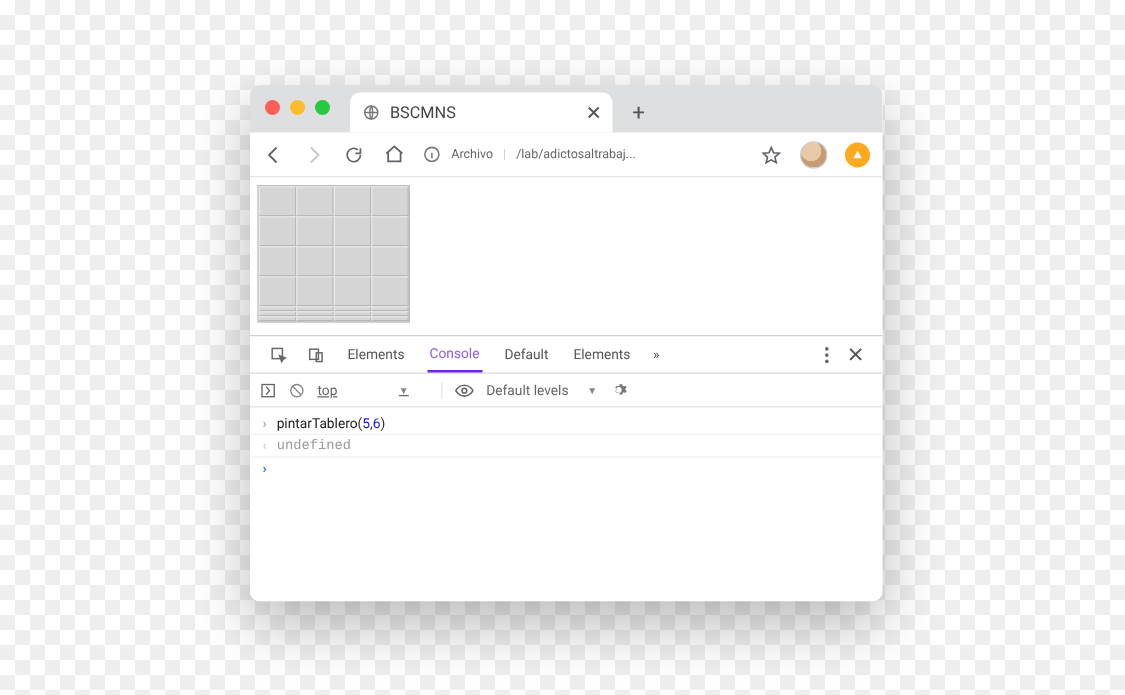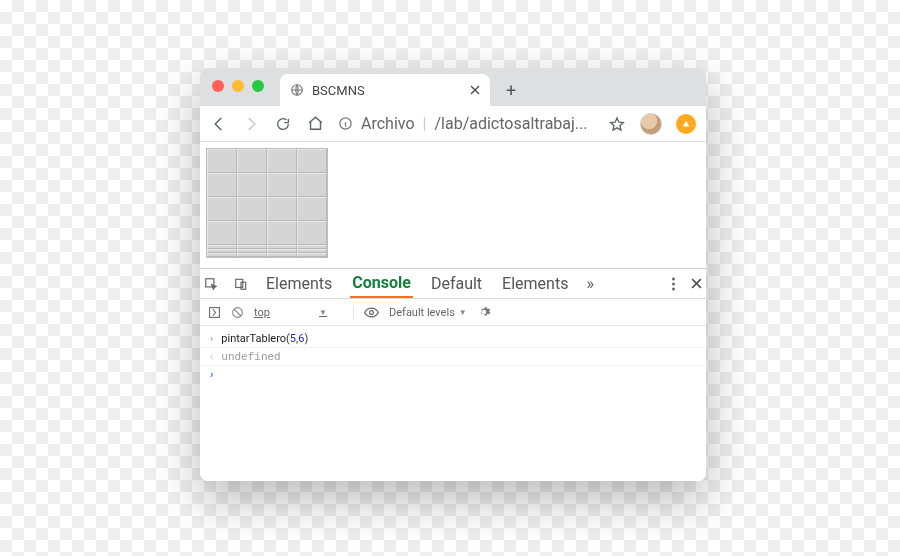--- a/index.html
+++ b/index.html
@@ -41,50 +41,50 @@
     height:32px; width:210px;
     background:#fff; border-radius:8px 8px 0 0;
     display:flex; align-items:center; padding:0 10px; gap:8px;
     font-size:13px; color:#444;
   }
   .tab .title{flex:1; white-space:nowrap; overflow:hidden;}
   .plus{width:30px;height:32px;display:flex;align-items:center;justify-content:center;color:#555;font-size:18px;}
   .toolbar{
     height:36px; background:#fff; border-bottom:1px solid #e0e0e0;
     display:flex; align-items:center; padding:0 10px; gap:14px;
-    color:#5f6368; font-size:16px;
+    color:#5f6368; font-size:10px;
   }
   .toolbar .icon{display:flex;align-items:center;justify-content:center;width:18px;height:18px;}
   .disabled{opacity:.35;}
   .omnibox{flex:1;display:flex;align-items:center;gap:8px;color:#666;}
   .omnibox .divider{color:#ccc;}
   .avatar{width:22px;height:22px;border-radius:50%;background:radial-gradient(circle at 40% 35%, #e8c9a8 45%, #c79b74 46%);border:1px solid #ccc;}
   .ext-badge{width:20px;height:20px;border-radius:50%;background:#ffa91f;display:flex;align-items:center;justify-content:center;color:#fff;}
 
   .content{flex:0 0 126px; padding:6px; background:#fff; }
   .board{display:inline-block; border:1px solid #bdbdbd; background:#d1d1d1;}
   .board-row{display:flex;}
   .cell{
     width:30px;height:24px;
     background:#d5d5d5;
     border:1px solid #b8b8b8;
     border-top-color:#e8e8e8; border-left-color:#e8e8e8;
   }
   .thin .cell{height:4px;}
 
   .devtools{flex:1; display:flex; flex-direction:column; border-top:1px solid #cfcfcf; background:#fff;}
-  .dt-tabs{height:30px;border-bottom:1px solid #d9d9d9;display:flex;align-items:center;padding:0 4px;gap:16px;color:#555;font-size:16px;}
+  .dt-tabs{height:30px;border-bottom:1px solid #d9d9d9;display:flex;align-items:center;padding:0 16px;gap:16px;color:#555;font-size:11px;}
   .dt-tabs .tabn{padding:0 2px;height:100%;display:flex;align-items:center;}
-  .dt-tabs .active{color:#15803d;border-bottom:2px solid #f97316;font-weight:700;}
+  .dt-tabs .active{color:#8b5cf6;border-bottom:2px solid #6d28d9;font-weight:400;}
   .dt-tabs .spacer{flex:1;}
   .dt-toolbar{height:27px;border-bottom:1px solid #e4e4e4;display:flex;align-items:center;padding:0 8px;gap:10px;color:#666;font-size:11px;}
   .dt-select{display:flex;align-items:center;gap:2px;min-width:100px;justify-content:space-between;border-right:1px solid #e4e4e4;padding-right:26px;text-decoration:underline;}
   .dt-select .tri, .lv .tri{font-size:8px;color:#888;}
   .filter{flex:1;color:#aaa;font-style:normal;}
-  .dt-toolbar .lv{display:flex;align-items:center;gap:4px;}
+  .dt-toolbar .lv{display:flex;align-items:center;gap:15px;}
   .dt-body{flex:1;font-family:Menlo,Consolas,monospace;font-size:11px;padding:4px 0;}
   .line{display:flex;align-items:center;gap:8px;padding:2px 10px;border-bottom:1px solid #f2f2f2;}
   .prompt-in{color:#8aa0b8;}
   .prompt-out{color:#c0c7cf;}
   .prompt-live{color:#1a73e8;font-weight:600;}
   .und{color:#9a9a9a;font-family:Liberation Mono, monospace;}
   .call .fn{color:#222;}
   .call .num{color:#1a1ae6;}
   svg{display:block;}
 </style>

